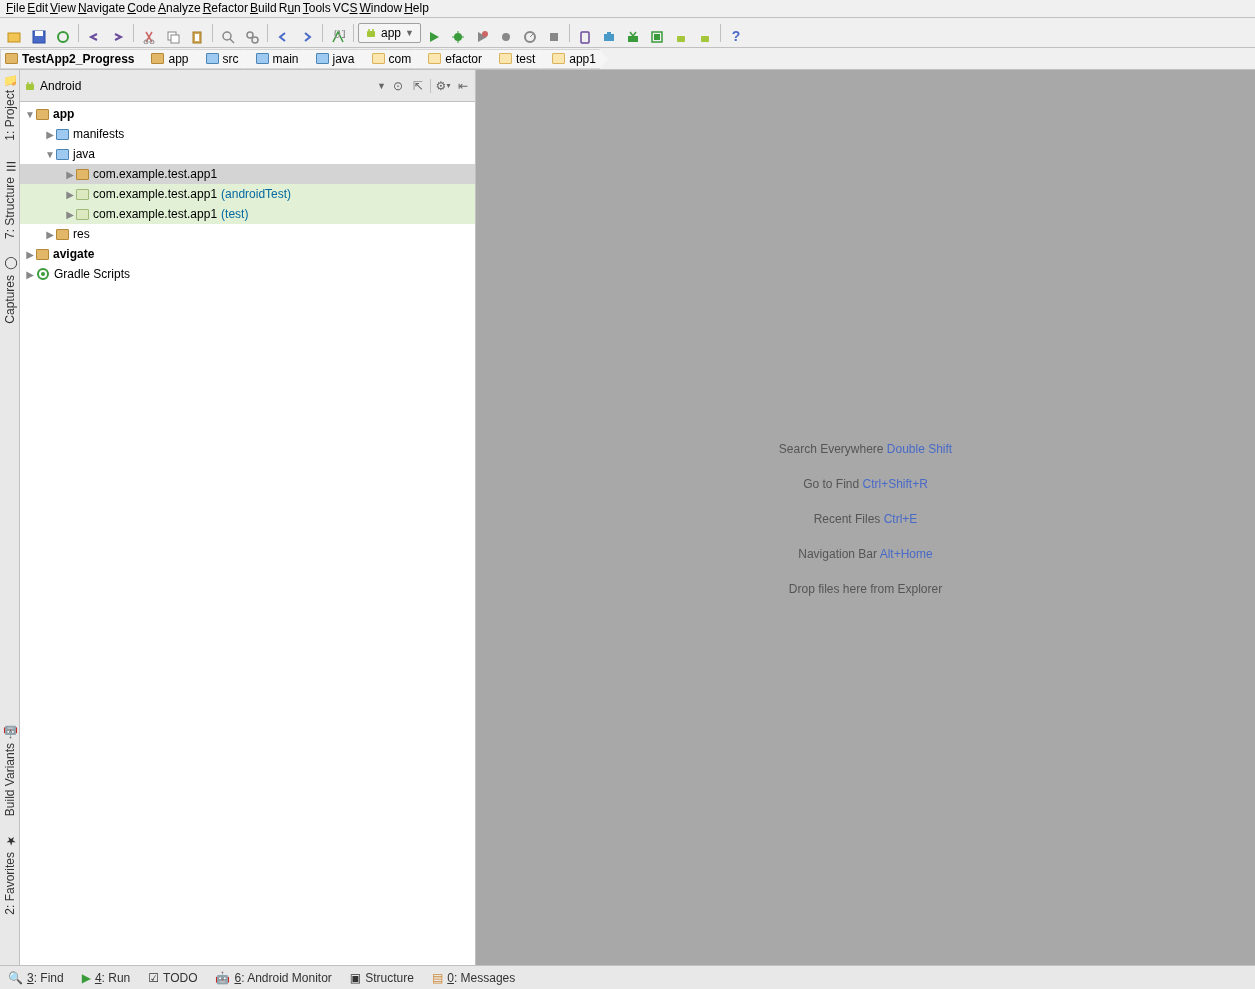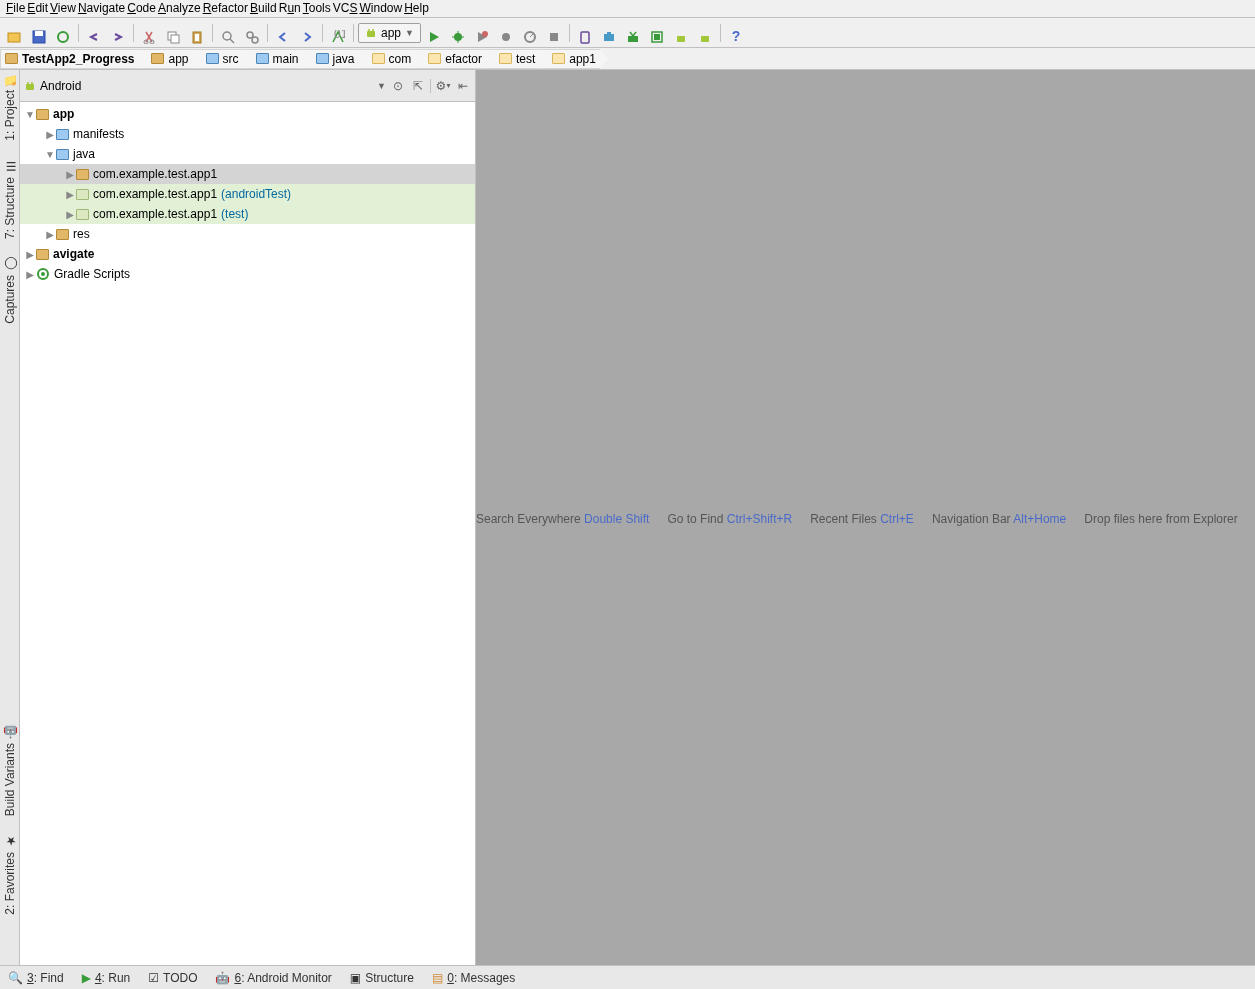--- a/index.html
+++ b/index.html
@@ -48,21 +48,21 @@
 .tree-row { display: flex; align-items: center; height: 20px; cursor: pointer; }
 .tree-row.selected { background: #d4d4d4; }
 .tree-row.hl { background: #e2f0d5; }
 .tree-arrow { width: 12px; text-align: center; color: #888; font-size: 10px; }
 .tree-row .label { margin-left: 4px; }
 .tree-row .suffix { color: #0369a1; margin-left: 4px; }
 .bold { font-weight: bold; }
 .android-ico { width: 12px; height: 12px; display: inline-block; }
 
 
-.editor-empty { flex: 1; background: #a8a8a8; display: flex; align-items: center; gap: 18px; }
+.editor-empty { flex: 1; background: #a8a8a8; display: flex; flex-direction: column; align-items: center; justify-content: center; gap: 18px; }
 .empty-line { color: #555; font-size: 15px; }
 .empty-line .kb { color: #4a6ac8; }
 
 
 .bottombar { height: 24px; background: #e8e8e8; border-top: 1px solid #c0c0c0; display: flex; align-items: center; padding: 0 8px; gap: 18px; }
 .bottombar .btab { display: flex; align-items: center; gap: 4px; color: #333; cursor: pointer; font-size: 11px; }
 .bottombar u { text-decoration: underline; }
 
 svg { display: block; }
 </style>

